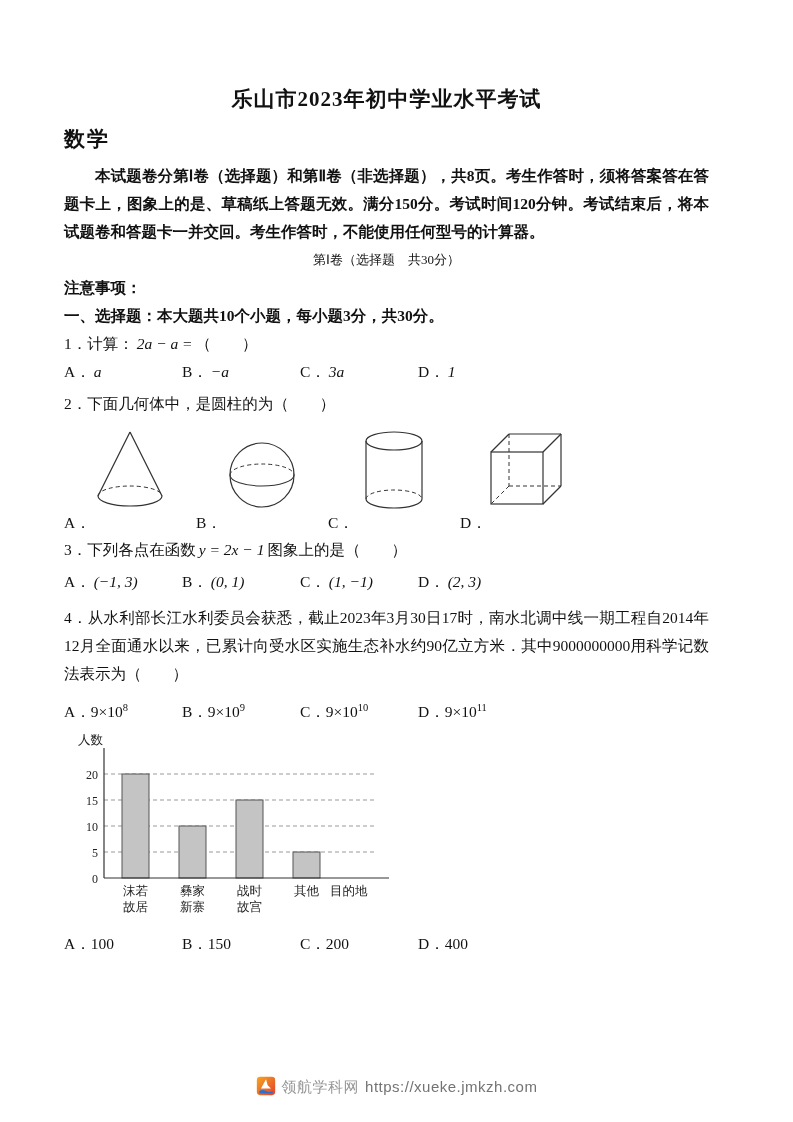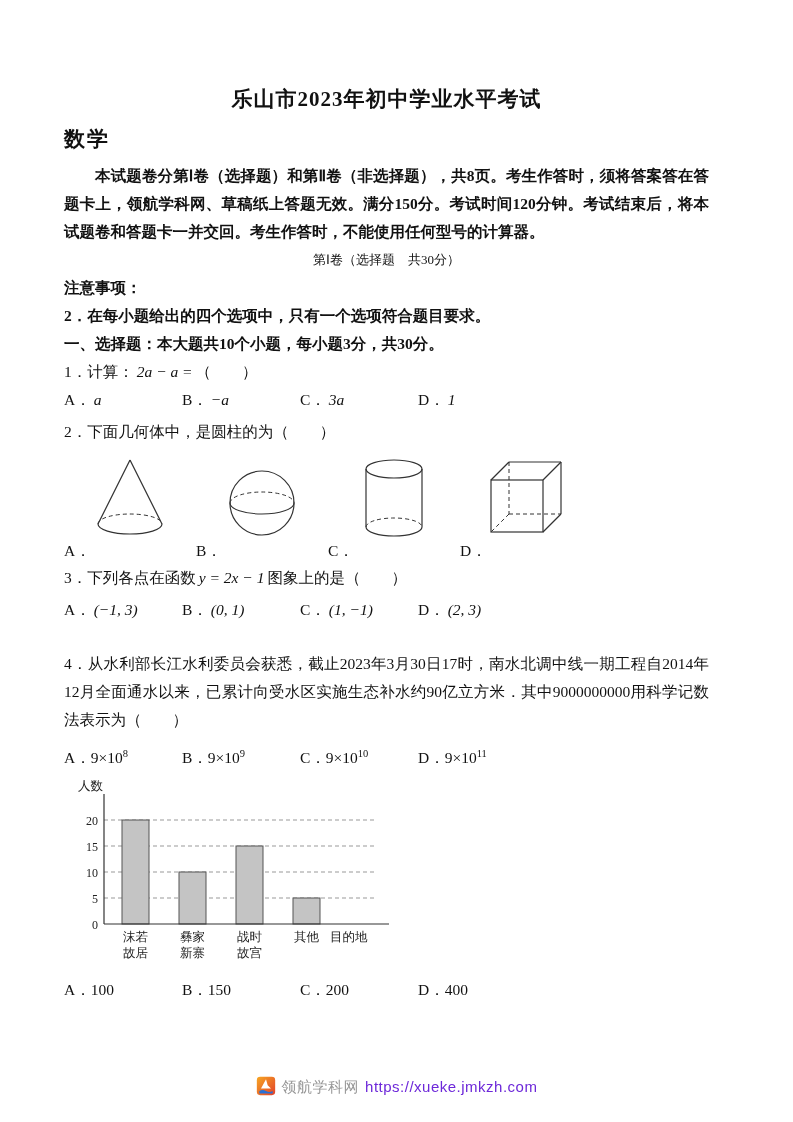--- a/index.html
+++ b/index.html
@@ -26,46 +26,45 @@
   .opt:last-child { min-width:0; }
   .olabel { }
 
   .fig-row { display:flex; margin-top:6px; }
   .fig-col { width:132px; }
   .fig { height:86px; display:flex; align-items:flex-end; justify-content:center; }
   .fig-labels { display:flex; font-size:15.5px; line-height:26px; }
   .fig-labels span { width:132px; display:inline-block; }
 
   .q3-stem { margin-bottom:6px; }
-  .q3-opts { margin-bottom:28px; }
+  .q3-opts { margin-bottom:10px; }
   .q4-opts { margin:8px 0 8px 0; }
   .chart-wrap { margin:6px 0 8px 0; }
 
   .footer {
     position:absolute; left:0; top:1076px; width:793px;
     text-align:center; color:#979797; font-size:15px;
     font-family:"Liberation Sans", sans-serif; letter-spacing:0.5px;
   }
   .footer .logo { width:20px; height:20px; vertical-align:-4px; margin-right:6px; }
-  .footer a { color:#6d28d9; text-decoration:none; margin-left:6px; }
+  .footer a { color:#737373; text-decoration:none; margin-left:6px; }
 </style>
 </head>
 <body>
 
 <div class="page">
 
   <h1 class="title">乐山市2023年初中学业水平考试</h1>
   <h2 class="subject">数学</h2>
 
-  <p class="intro">本试题卷分第Ⅰ卷（选择题）和第Ⅱ卷（非选择题），共8页。考生作答时，须将答案答在答题卡上，领航学科网、草稿纸上答题无效。满分150分。考试时间120分钟。考试结束后，将本试题卷和答题卡一并交回。考生作答时，不能使用任何型号的计算器。</p>
+  <p class="intro">本试题卷分第Ⅰ卷（选择题）和第Ⅱ卷（非选择题），共8页。考生作答时，须将答案答在答题卡上，图象上的是、草稿纸上答题无效。满分150分。考试时间120分钟。考试结束后，将本试题卷和答题卡一并交回。考生作答时，不能使用任何型号的计算器。</p>
 
   <div class="section-header">第Ⅰ卷（选择题　共30分）</div>
 
   <div class="bold-line">注意事项：</div>
-  <div class="bold-line">2．在每小题给出的四个选项中，只有一个选项符合题目要求。</div>
 
   <div class="bold-line">一、选择题：本大题共10个小题，每小题3分，共30分。</div>
 
   <p class="stem"><span>1．计算：</span><span class="math">2a − a =</span><span>（　　）</span></p>
   <div class="opts">
     <span class="opt"><span class="olabel">A．</span><span class="math">a</span></span><span class="opt"><span class="olabel">B．</span><span class="math">−a</span></span><span class="opt"><span class="olabel">C．</span><span class="math">3a</span></span><span class="opt"><span class="olabel">D．</span><span class="math">1</span></span>
   </div>
 
   <p class="stem">2．下面几何体中，是圆柱的为（　　）</p>
   <div class="fig-row">

